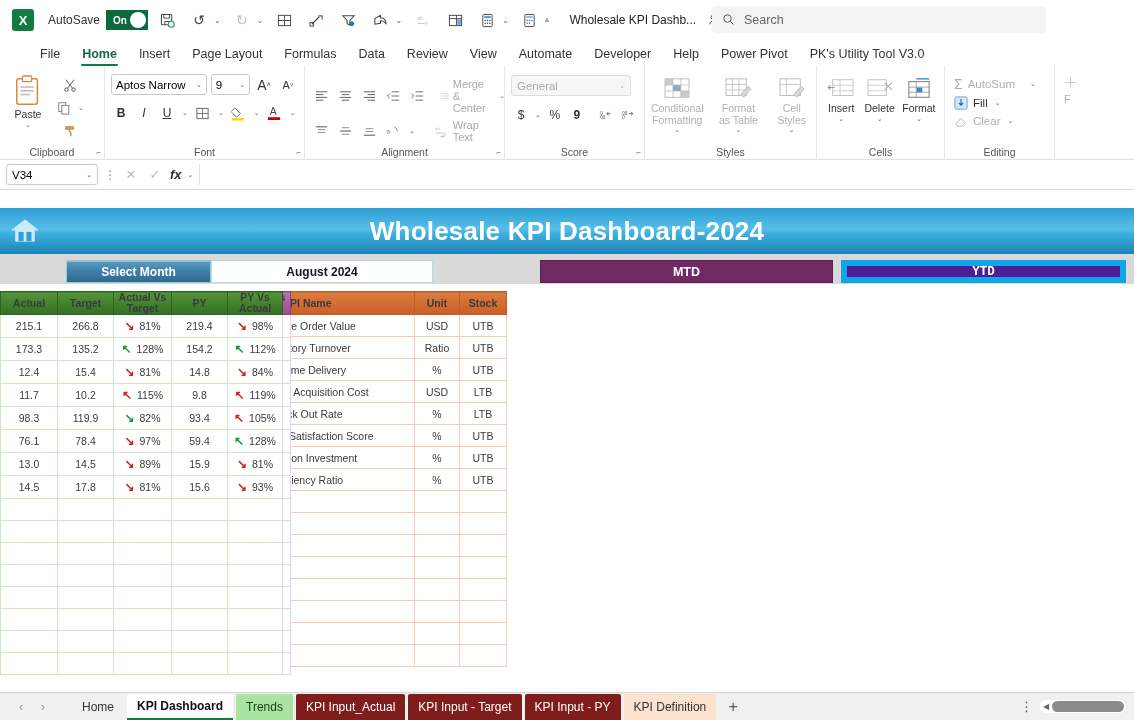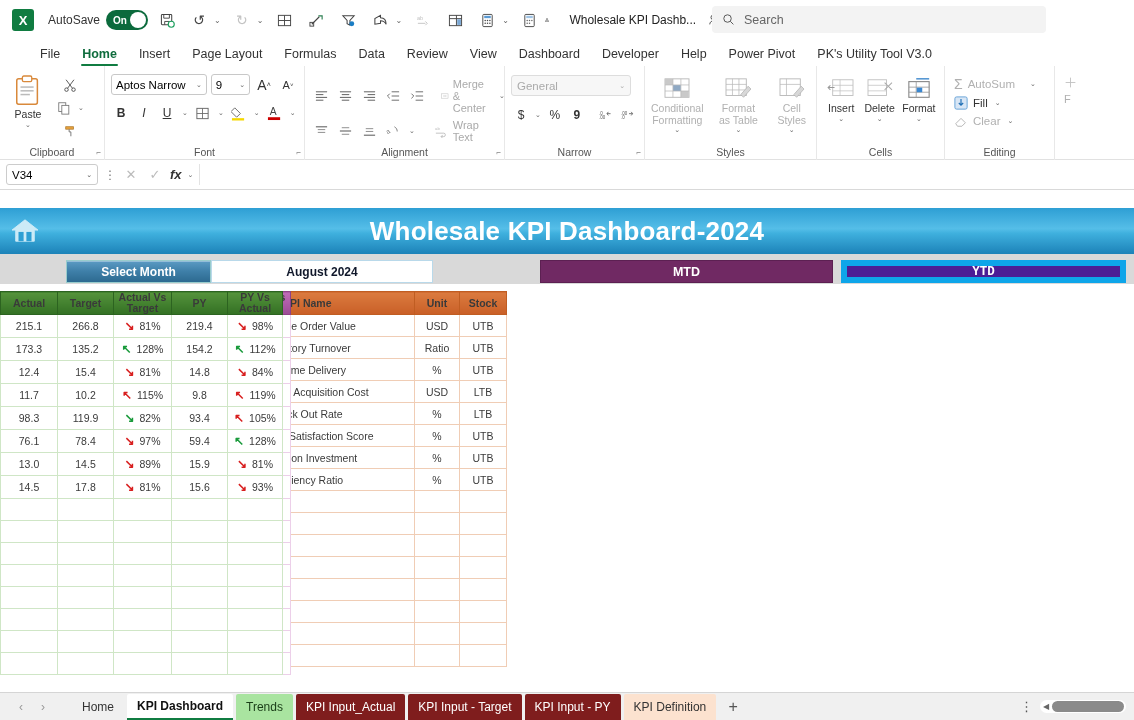--- a/index.html
+++ b/index.html
@@ -15,21 +15,21 @@
     height: 40px; background: #fff; display: flex; align-items: center;
     padding: 0 8px; gap: 6px; position: relative;
   }
   .xl-logo {
     width: 22px; height: 22px; background: #107C41; border-radius: 3px;
     color: #fff; font-size: 13px; font-weight: bold; display: flex;
     align-items: center; justify-content: center; margin-left: 4px;
   }
   .autosave-label { font-size: 12px; color: #333; margin-left: 8px; }
   .toggle {
-    width: 42px; height: 20px; border-radius: 10px; background: #0B6A3C;
+    width: 42px; height: 20px; border-radius: 0; background: #0B6A3C;
     position: relative; display: flex; align-items: center; color: #fff;
     font-size: 10px; font-weight: bold; padding-left: 7px; cursor: pointer;
   }
   .toggle .knob {
     position: absolute; right: 2px; top: 2px; width: 16px; height: 16px;
     border-radius: 50%; background: #fff;
   }
   .tb-icon {
     width: 26px; height: 26px; display: flex; align-items: center;
     justify-content: center; color: #444; font-size: 14px; cursor: pointer;
@@ -336,21 +336,21 @@
 
 <div class="ribbon-tabs">
   <div class="rtab">File</div>
   <div class="rtab active">Home</div>
   <div class="rtab">Insert</div>
   <div class="rtab">Page Layout</div>
   <div class="rtab">Formulas</div>
   <div class="rtab">Data</div>
   <div class="rtab">Review</div>
   <div class="rtab">View</div>
-  <div class="rtab">Dashboard</div>
+  <div class="rtab">Automate</div>
   <div class="rtab">Developer</div>
   <div class="rtab">Help</div>
   <div class="rtab">Power Pivot</div>
   <div class="rtab">PK's Utility Tool V3.0</div>
 </div>
 
 <div class="ribbon">
 
   <div class="rgroup" style="width:104px">
     <div style="display:flex;gap:4px;padding-top:2px">
@@ -553,21 +553,21 @@
           </svg>
       </div>
       <div class="sbtn">
         <svg width="16" height="14" viewBox="0 0 18 15">
             <text x="0" y="7" font-size="5" fill="#555" font-family="sans-serif">.00</text>
             <text x="0" y="12" font-size="5" fill="#555" font-family="sans-serif">.0</text>
             <path d="M9 6h4M11.5 4L13 6l-1.5 2" stroke="#555" stroke-width=".9" fill="none"></path>
           </svg>
       </div>
     </div>
-    <div class="glabel">Narrow</div>
+    <div class="glabel">Score</div>
     <div class="gdialog">⌐</div>
   </div>
 
   <div class="rgroup" style="width:172px">
     <div style="display:flex;gap:14px;padding-top:4px">
       <div class="bigbtn dimmed" style="width:58px">
         <svg width="28" height="24" viewBox="0 0 30 26">
             <rect x="2" y="2" width="26" height="20" fill="none" stroke="#b8b8b8" stroke-width="1"></rect>
             <rect x="2" y="2" width="8.6" height="6.6" fill="#c9c9c9"></rect>
             <rect x="10.6" y="8.6" width="8.6" height="6.6" fill="#8fa9c4"></rect>

